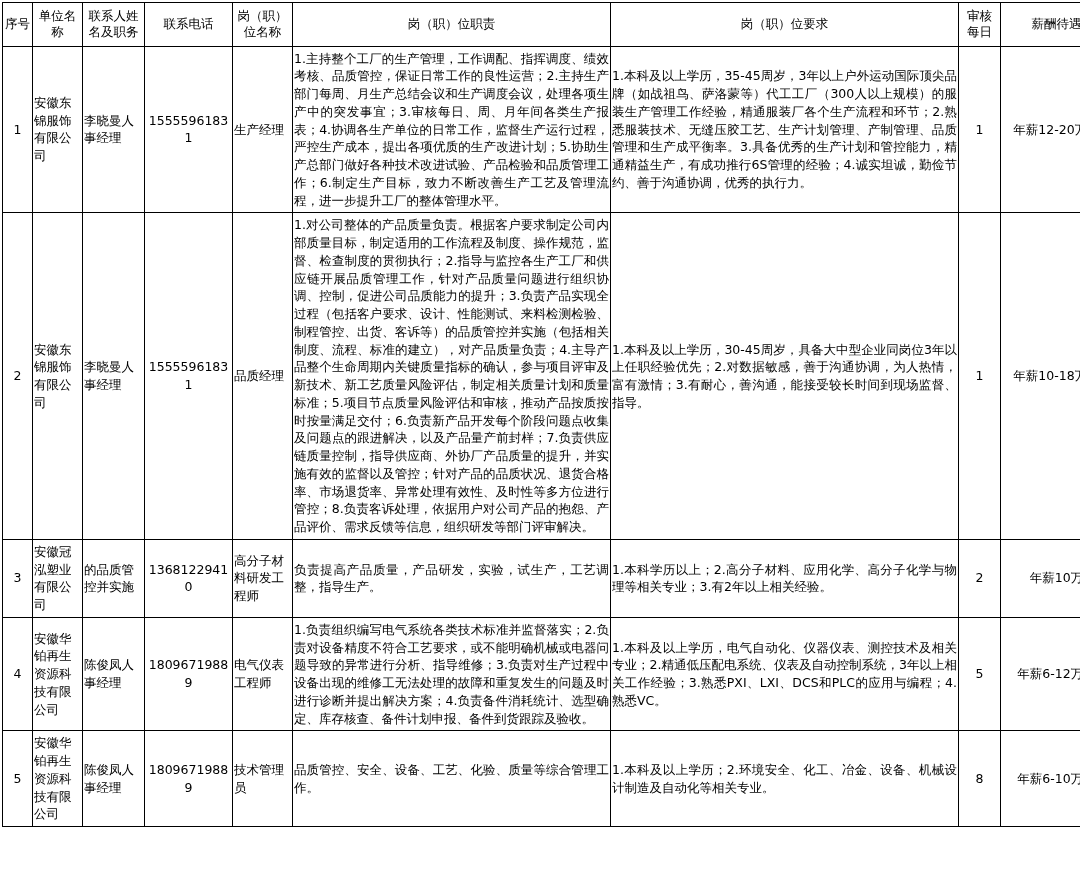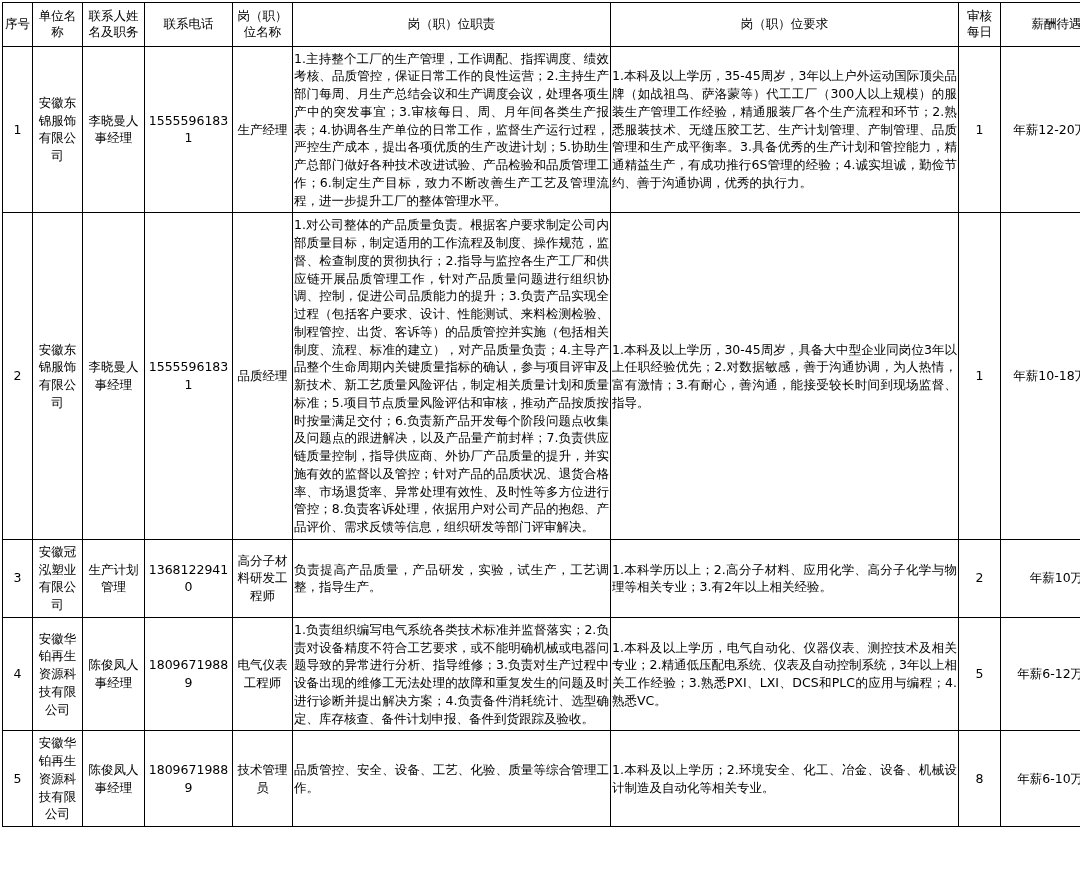--- a/index.html
+++ b/index.html
@@ -43,21 +43,21 @@
   }
   table.recruit thead th {
     text-align: center;
     font-weight: normal;
     padding: 5px 2px;
     line-height: 1.3;
   }
   .cell-just   { text-align: justify; text-align-last: left; }
   td.idx, td.num { text-align: center; }
   td.company, td.contact, td.post {
-    text-align: center;
+    text-align: left;
   }
   td.phone { text-align: center; margin-left: 15px; }
   td.salary { text-align: center; white-space: normal; }
 </style>
 </head>
 <body>
 
 <div class="sheet">
   <table class="recruit">
     <colgroup>
@@ -103,21 +103,21 @@
         <td class="phone">15555961831</td>
         <td class="post">品质经理</td>
         <td class="cell-just">1.对公司整体的产品质量负责。根据客户要求制定公司内部质量目标，制定适用的工作流程及制度、操作规范，监督、检查制度的贯彻执行；2.指导与监控各生产工厂和供应链开展品质管理工作，针对产品质量问题进行组织协调、控制，促进公司品质能力的提升；3.负责产品实现全过程（包括客户要求、设计、性能测试、来料检测检验、制程管控、出货、客诉等）的品质管控并实施（包括相关制度、流程、标准的建立），对产品质量负责；4.主导产品整个生命周期内关键质量指标的确认，参与项目评审及新技术、新工艺质量风险评估，制定相关质量计划和质量标准；5.项目节点质量风险评估和审核，推动产品按质按时按量满足交付；6.负责新产品开发每个阶段问题点收集及问题点的跟进解决，以及产品量产前封样；7.负责供应链质量控制，指导供应商、外协厂产品质量的提升，并实施有效的监督以及管控；针对产品的品质状况、退货合格率、市场退货率、异常处理有效性、及时性等多方位进行管控；8.负责客诉处理，依据用户对公司产品的抱怨、产品评价、需求反馈等信息，组织研发等部门评审解决。</td>
         <td class="cell-just">1.本科及以上学历，30-45周岁，具备大中型企业同岗位3年以上任职经验优先；2.对数据敏感，善于沟通协调，为人热情，富有激情；3.有耐心，善沟通，能接受较长时间到现场监督、指导。</td>
         <td class="num">1</td>
         <td class="salary">年薪10-18万元</td>
       </tr>
       <tr>
         <td class="idx">3</td>
         <td class="company">安徽冠泓塑业有限公司</td>
-        <td class="contact">生产计划管理</td>
+        <td class="contact">的品质管控并实施</td>
         <td class="phone">13681229410</td>
         <td class="post">高分子材料研发工程师</td>
         <td class="cell-just">负责提高产品质量，产品研发，实验，试生产，工艺调整，指导生产。</td>
         <td class="cell-just">1.本科学历以上；2.高分子材料、应用化学、高分子化学与物理等相关专业；3.有2年以上相关经验。</td>
         <td class="num">2</td>
         <td class="salary">年薪10万</td>
       </tr>
       <tr>
         <td class="idx">4</td>
         <td class="company">安徽华铂再生资源科技有限公司</td>

